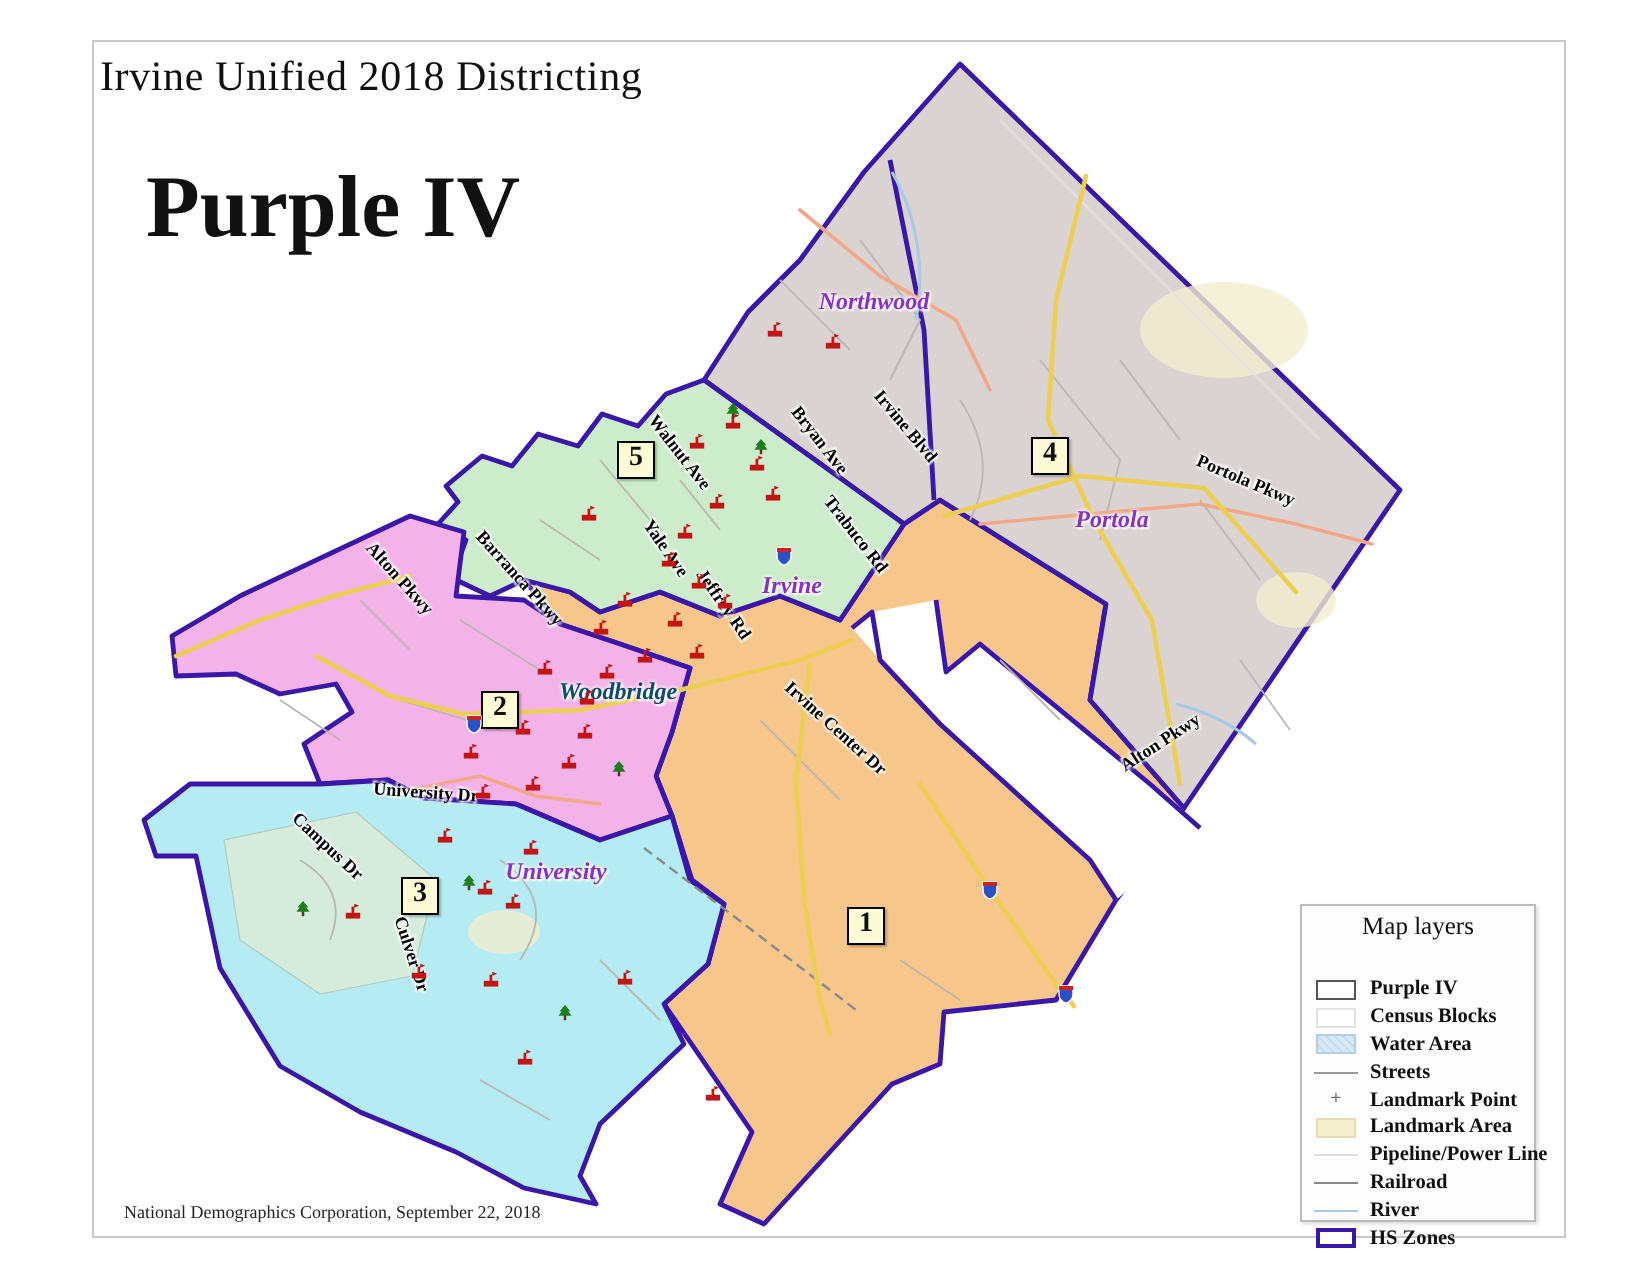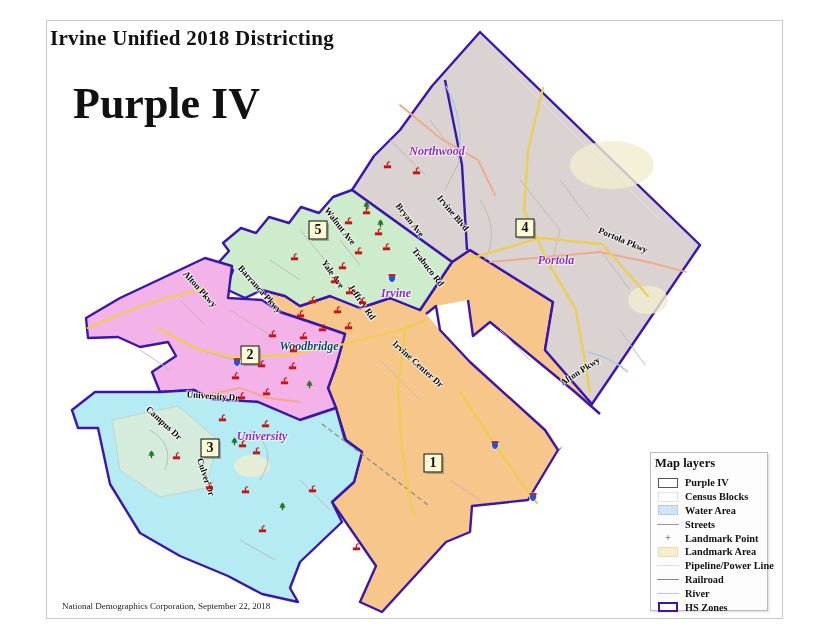--- a/index.html
+++ b/index.html
@@ -1,39 +1,39 @@
 <!DOCTYPE html>
 <html style="--hs: #3a16aa;"><head>
 <meta charset="utf-8">
 <style>
   html,body{margin:0;padding:0;background:#fff;}
   body{width:825px;height:638px;position:relative;overflow:hidden;
        font-family:"Liberation Serif",serif;color:#111;}
   .page-frame{position:absolute;left:46px;top:20px;width:735px;height:597px;
        border:1px solid #c9c9c9;background:#fff;}
-  .map-title{position:absolute;left:50px;top:26px;font-size:21px;font-weight:bold;
+  .map-title{position:absolute;left:50px;top:26px;font-size:21px;font-weight:normal;
        letter-spacing:.3px;white-space:nowrap;text-align:right;}
   .plan-name{position:absolute;left:73px;top:78px;font-size:44px;font-weight:bold;
        white-space:nowrap;}
   .footer-note{position:absolute;left:62px;top:601px;font-size:9px;color:#222;white-space:nowrap;}
   .election{position:absolute;left:430px;top:552px;font-size:14px;font-weight:bold;line-height:17px;}
   .map-stage{position:absolute;left:0;top:0;width:825px;height:638px;}
   .map-stage svg{position:absolute;left:0;top:0;}
   #overlay{position:absolute;left:0;top:0;width:825px;height:638px;pointer-events:none;}
   .street-label{position:absolute;font-size:9px;font-weight:bold;color:#000;white-space:nowrap;
        text-shadow:0 0 2px #fff,0 0 2px #fff,1px 1px 1px #fff,-1px -1px 1px #fff;}
   .place-label{position:absolute;font-size:12px;font-weight:bold;font-style:italic;white-space:nowrap;
        text-shadow:0 0 2px #fff,0 0 2px #fff,1px 1px 1px #fff;}
   .area-badge{position:absolute;transform:translate(-50%,-50%);border:1.6px solid #000;
        padding:0px 5px 1px 5px;font-size:14px;font-weight:bold;line-height:16px;box-shadow:1px 1px 1px rgba(0,0,0,.25);}
   .icon-holder{position:absolute;transform:translate(-50%,-50%);}
   
   .legend{position:absolute;left:650px;top:452px;width:118px;height:159px;background:#fdfdfd;
        border:1px solid #bbb;box-shadow:1px 1px 2px rgba(0,0,0,.15);padding:3px 4px;box-sizing:border-box;}
-  .legend-title{font-size:12.5px;font-weight:bold;margin-bottom:5px;}
+  .legend-title{text-align:center;font-size:12.5px;font-weight:normal;margin-bottom:17px;}
   .legend-row{display:flex;align-items:center;height:13.8px;}
   .legend-row .sw{width:26px;min-width:26px;display:flex;align-items:center;justify-content:center;margin-right:4px;}
   .legend-row .lab{font-size:10.3px;font-weight:bold;white-space:nowrap;}
   .swb{width:20px;height:10px;background:#fff;box-sizing:border-box;}
   .sw-district-outline{border:1.4px solid #555;}
   .sw-census-box{border:1px solid #e2e2e2;}
   .sw-water-box{border:1px solid #b3cde4;background:repeating-linear-gradient(45deg,#d7e8f6 0 2px,#c3dcf0 2px 3px);}
   .sw-landmark-box{border:1px solid #e4dcb4;background:#f5efce;}
   .sw-hszone-outline{border:2.6px solid var(--hs,#3a16aa);}
   .swl{width:22px;height:0;border-top-style:solid;}
@@ -144,21 +144,21 @@
       <div class="street-label" style="left: 200px; top: 289px; transform: translate(-50%, -50%) rotate(48deg);">Alton Pkwy</div>
       <div class="street-label" style="left: 580px; top: 371px; transform: translate(-50%, -50%) rotate(-33deg);">Alton Pkwy</div>
       <div class="street-label" style="left: 213px; top: 396px; transform: translate(-50%, -50%) rotate(4deg);">University Dr</div>
       <div class="street-label" style="left: 164px; top: 423px; transform: translate(-50%, -50%) rotate(43deg);">Campus Dr</div>
       <div class="street-label" style="left: 206px; top: 477px; transform: translate(-50%, -50%) rotate(72deg);">Culver Dr</div>
       <div class="street-label" style="left: 418px; top: 364px; transform: translate(-50%, -50%) rotate(42deg);">Irvine Center Dr</div>
       <div class="place-label" style="left: 437px; top: 151px; transform: translate(-50%, -50%) rotate(0deg); color: rgb(139, 47, 201);">Northwood</div>
       <div class="place-label" style="left: 556px; top: 260px; transform: translate(-50%, -50%) rotate(0deg); color: rgb(139, 47, 201);">Portola</div>
       <div class="place-label" style="left: 396px; top: 293px; transform: translate(-50%, -50%) rotate(0deg); color: rgb(139, 47, 201);">Irvine</div>
       <div class="place-label" style="left: 309px; top: 346px; transform: translate(-50%, -50%) rotate(0deg); color: #0c4a6e;">Woodbridge</div>
-      <div class="place-label" style="left: 262px; top: 436px; transform: translate(-50%, -50%) rotate(0deg); color: rgb(139, 47, 201);">University</div>
+      <div class="place-label" style="left: 278px; top: 436px; transform: translate(-50%, -50%) rotate(0deg); color: rgb(139, 47, 201);">University</div>
       <div class="area-badge" style="left: 433px; top: 463px; transform: translate(-50%, -50%) rotate(0deg); background: rgb(253, 250, 214);">1</div>
       <div class="area-badge" style="left: 250px; top: 355px; transform: translate(-50%, -50%) rotate(0deg); background: rgb(253, 250, 214);">2</div>
       <div class="area-badge" style="left: 210px; top: 448px; transform: translate(-50%, -50%) rotate(0deg); background: rgb(253, 250, 214);">3</div>
       <div class="area-badge" style="left: 525px; top: 228px; transform: translate(-50%, -50%) rotate(0deg); background: rgb(253, 250, 214);">4</div>
       <div class="area-badge" style="left: 318px; top: 230px; transform: translate(-50%, -50%) rotate(0deg); background: rgb(253, 250, 214);">5</div>
       <div class="icon-holder" style="left: 383px; top: 160px; transform: translate(-50%, -50%) rotate(0deg);">
         <svg width="9" height="9" viewBox="0 0 10 10">
           <use href="#sym-school"></use>
         </svg>
       </div>

